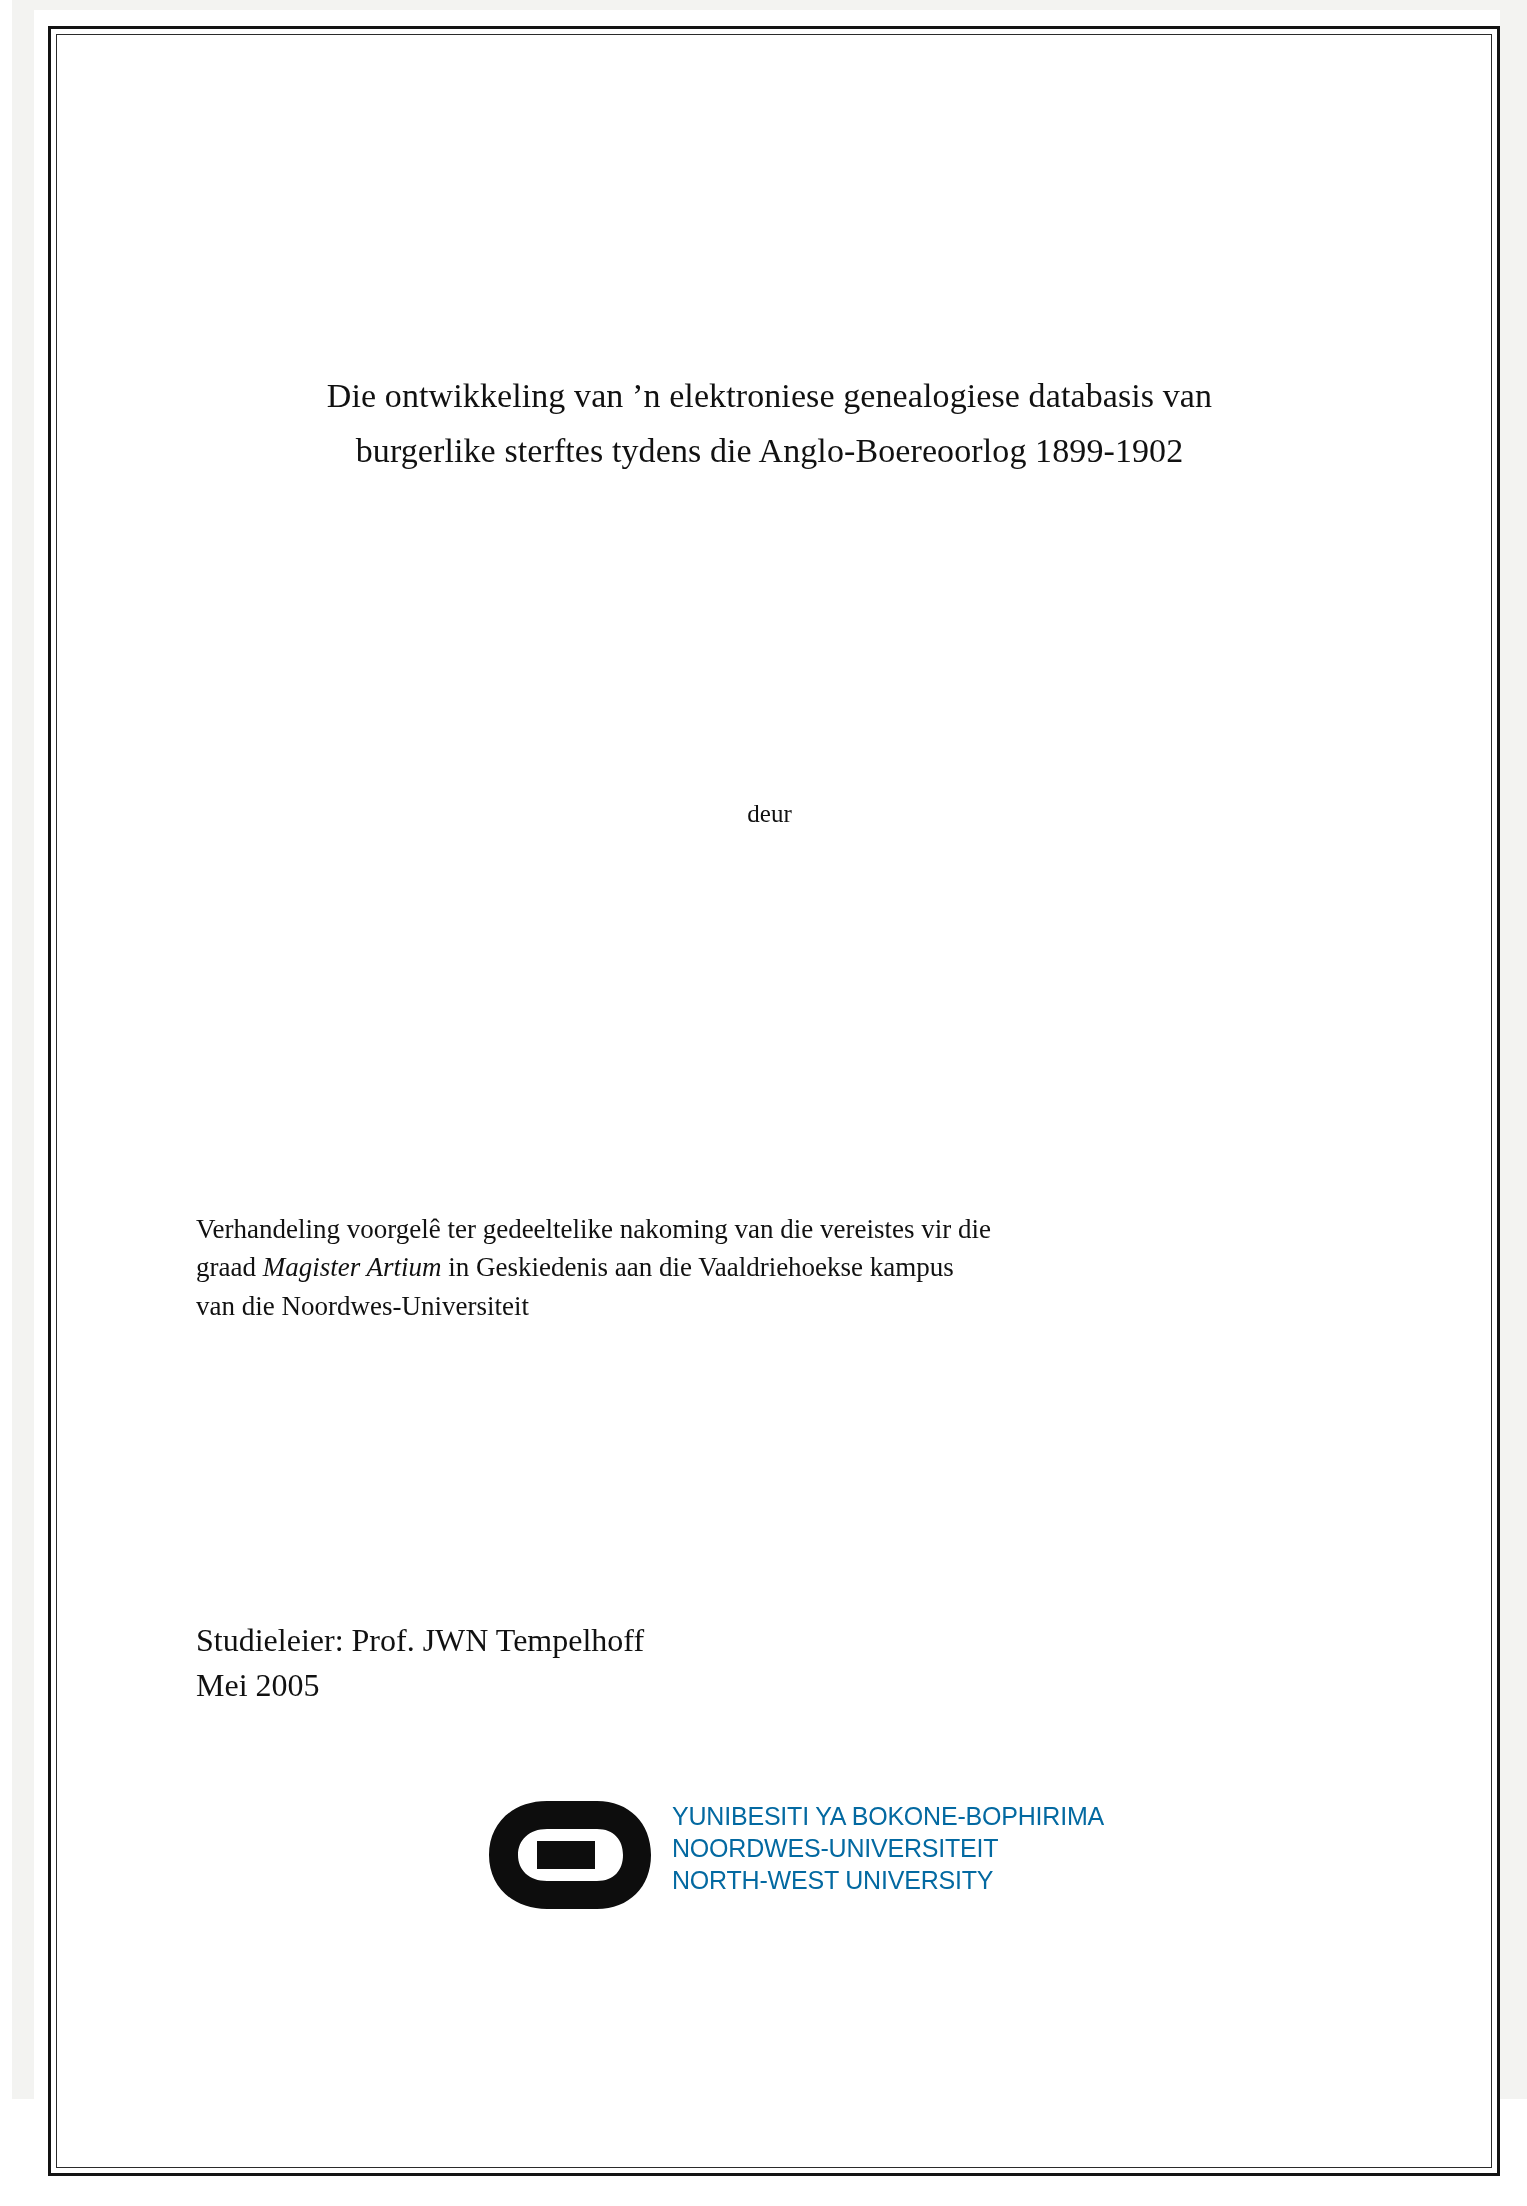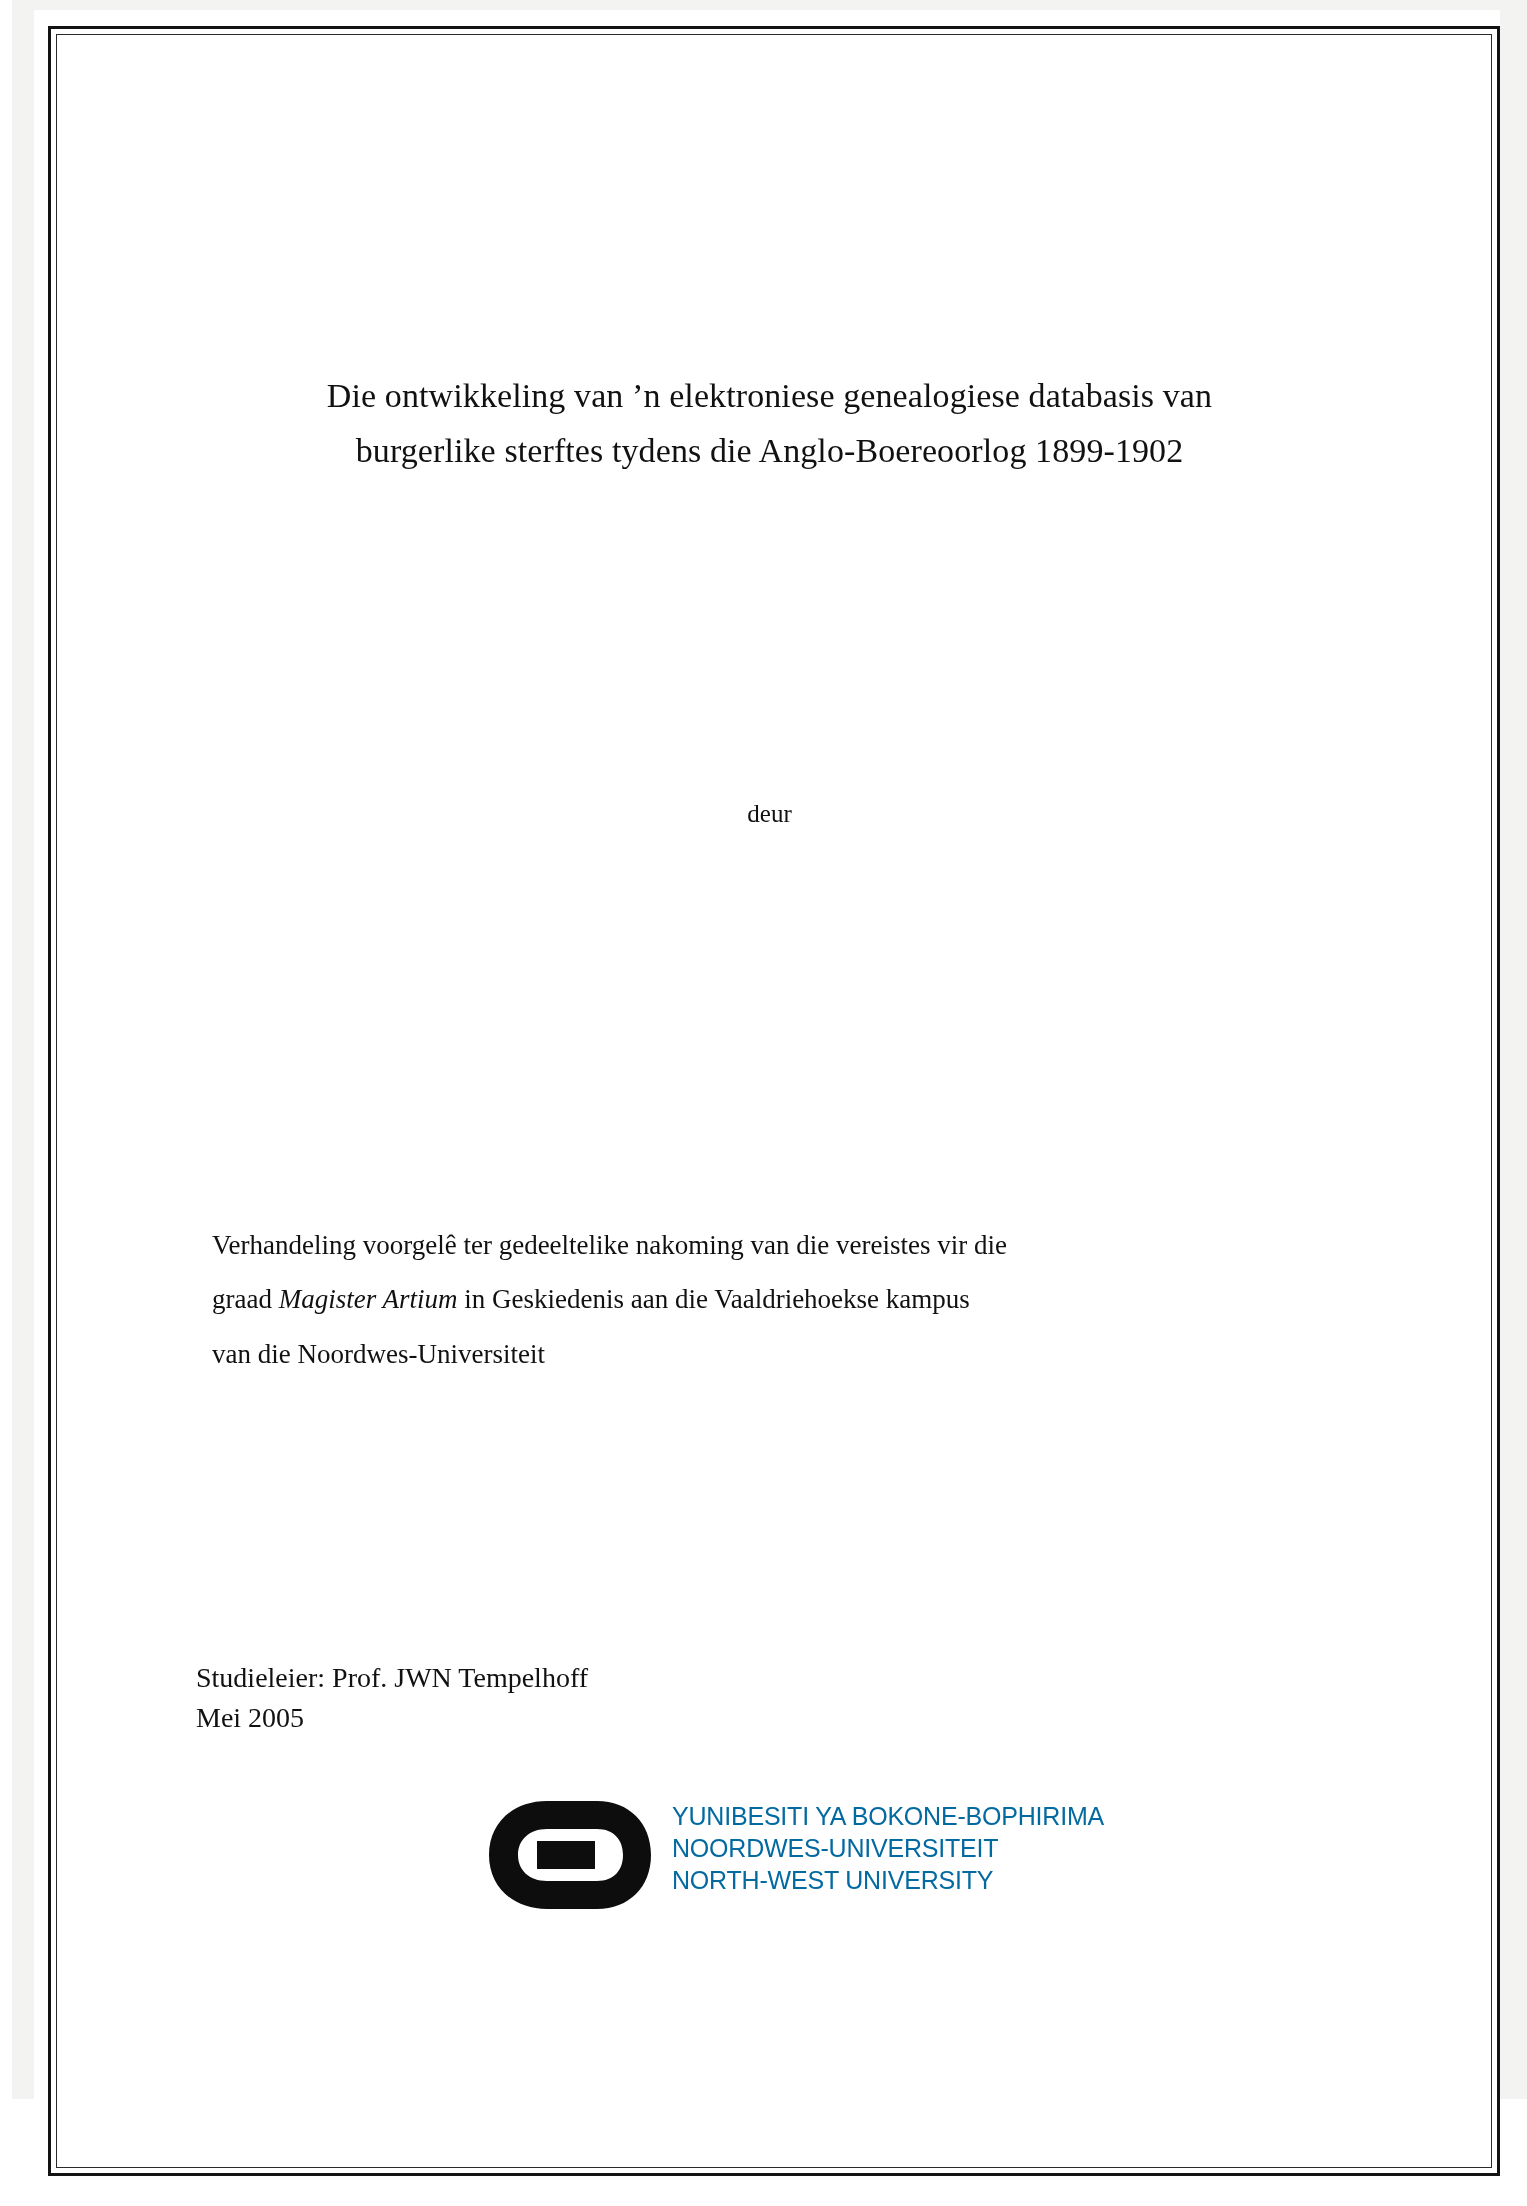--- a/index.html
+++ b/index.html
@@ -98,38 +98,37 @@
 
   .statement {
     position: absolute;
     top: 1210px;
     left: 4px;
     width: 1148px;
     font-size: 27px;
     line-height: 1.42;
   }
   .statement p {
-    margin: 16px;
+    margin: 0;
   }
   .statement .justified {
     text-align: justify;
     text-justify: inter-word;
   }
   .statement em {
     font-style: italic;
   }
 
   .supervisor-block {
     position: absolute;
     top: 1618px;
     left: 4px;
     width: 900px;
-    font-size: 28px;
+    font-size: 32px;
     line-height: 1.42;
-    margin-top: 40px;
   }
   .supervisor-block div {
     white-space: nowrap;
   }
 
   
   .logo-block {
     position: absolute;
     top: 1795px;
     left: 285px;

